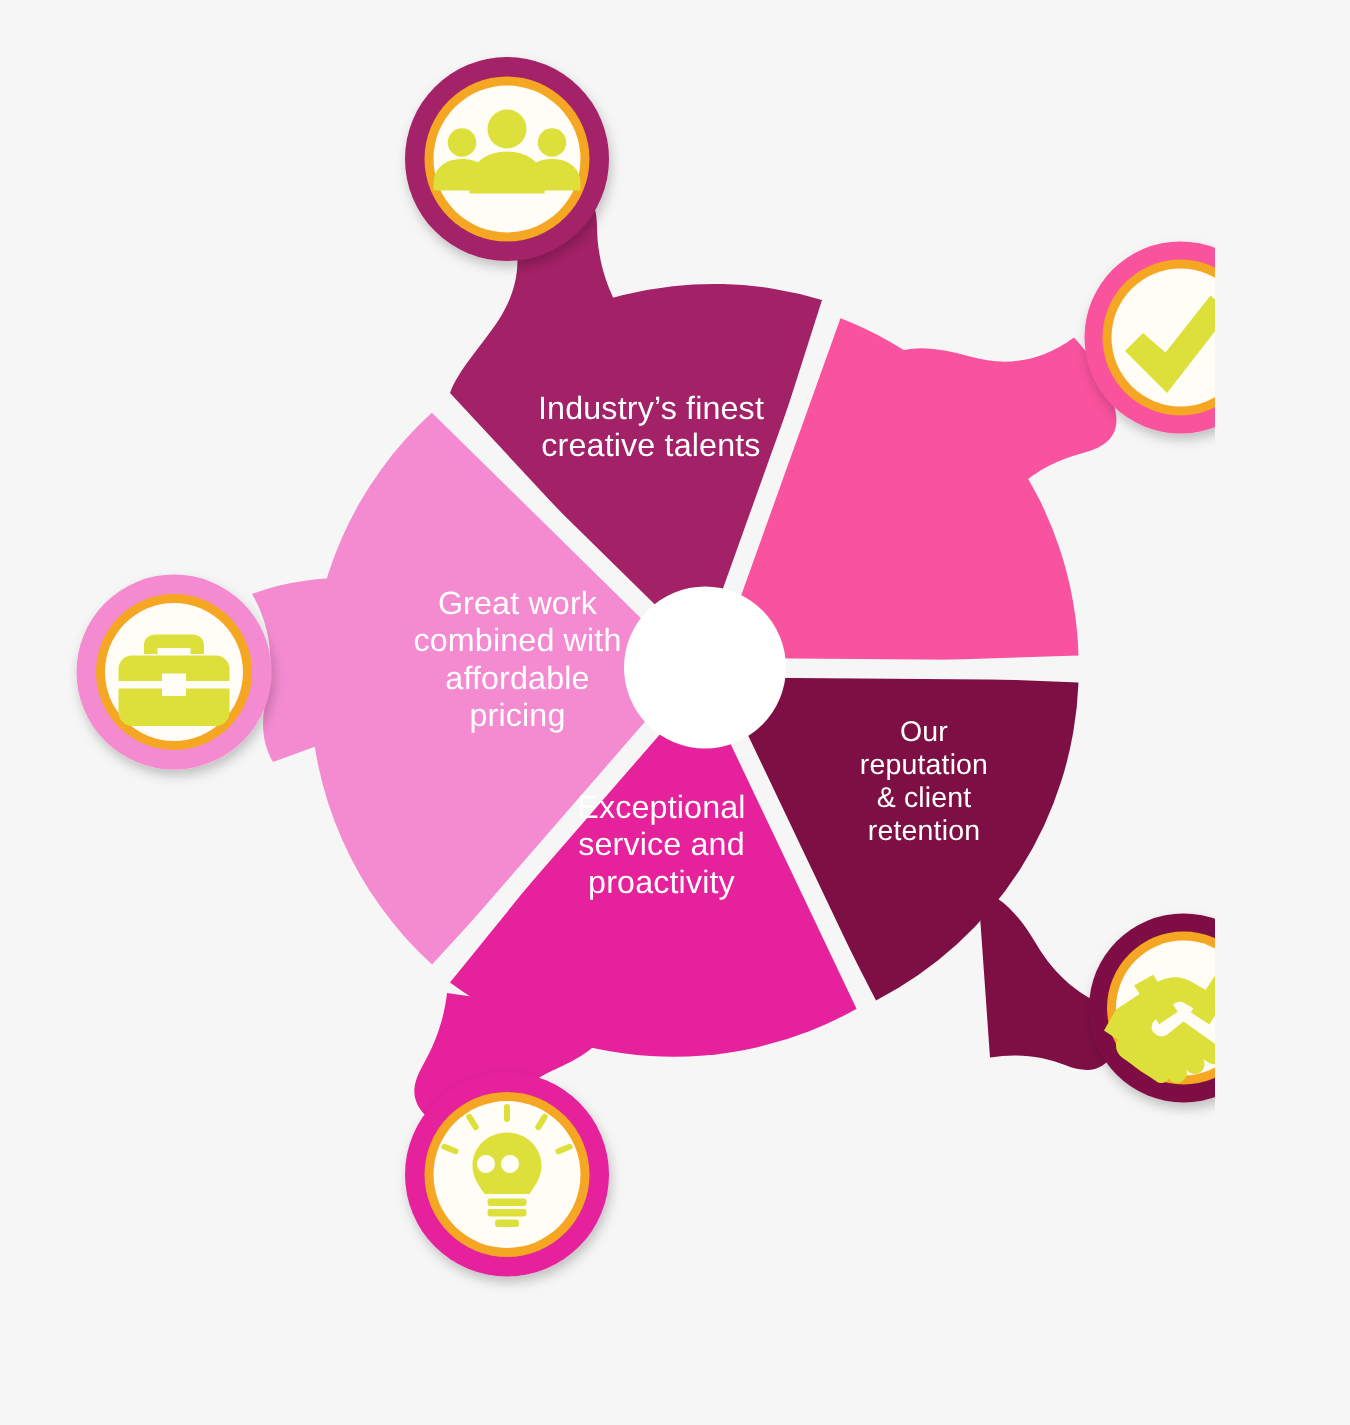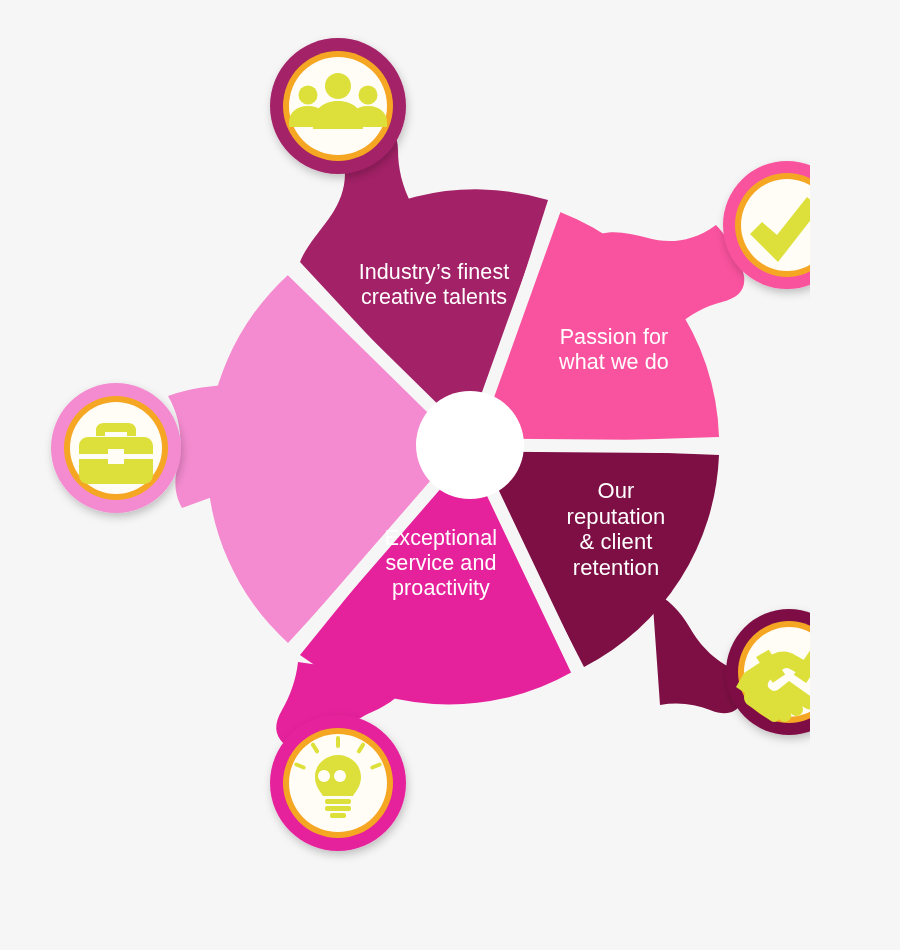--- a/index.html
+++ b/index.html
@@ -27,21 +27,21 @@
     color: #ffffff;
     text-align: center;
     line-height: 1.16;
     font-weight: 400;
     letter-spacing: 0.1px;
     pointer-events: none;
     white-space: pre-line;
   }
   #label-0 { left: 312px; top: 260px; width: 244px; font-size: 21.5px; }
   #label-1 { left: 528px; top: 325px; width: 172px; font-size: 21.5px; }
-  #label-2 { left: 530px; top: 478px; width: 172px; font-size: 22px; }
+  #label-2 { left: 530px; top: 478px; width: 172px; font-size: 19px; }
   #label-3 { left: 352px; top: 526px; width: 178px; font-size: 21.5px; }
   #label-4 { left: 256px; top: 390px; width: 178px; font-size: 21.5px; }
 </style>
 </head>
 <body>
 
 <div id="stage" style="background: rgb(247, 246, 246);">
 
   <svg id="wheel-svg" viewBox="0 0 900 950">
     <defs>
@@ -187,23 +187,25 @@
       <g fill="#dde03a">
         <path d="M759,655 l14,-4 l10,28 l-14,5 Z" transform="rotate(-14 766 668)"></path>
         <path d="M820,655 l-14,-4 l-10,28 l14,5 Z" transform="rotate(14 812 668)"></path>
         <path d="M773,654 c8,-4 16,-3 22,1 l16,9 l-7,13 l-14,-8 c-3,-2 -6,-1 -8,1 l-12,10 c-3,3 -3,7 0,9 c3,3 7,2 9,0 l10,-8 l24,17 c3,2 3,6 1,9 c-2,3 -6,3 -9,1 l-3,-2 c2,3 1,7 -2,9 c-3,2 -7,1 -9,-2 c1,3 0,6 -3,8 c-3,2 -7,1 -9,-2 c-1,3 -5,4 -8,2 l-23,-16 c-4,-3 -5,-8 -3,-12 l-9,-6 l8,-14 Z"></path>
       </g>
     </g>
   </svg>
 
   <div class="seg-label" id="label-0">Industry’s finest
 creative talents</div>
-  <div class="seg-label" id="label-1">Passion for
-what we do</div>
   <div class="seg-label" id="label-2">Our
 reputation
 &amp; client
 retention</div>
   <div class="seg-label" id="label-3">Exceptional
 service and
 proactivity</div>
+  <div class="seg-label" id="label-4">Great work
+combined with
+affordable
+pricing</div>
 
 </div>
 
 </body></html>

